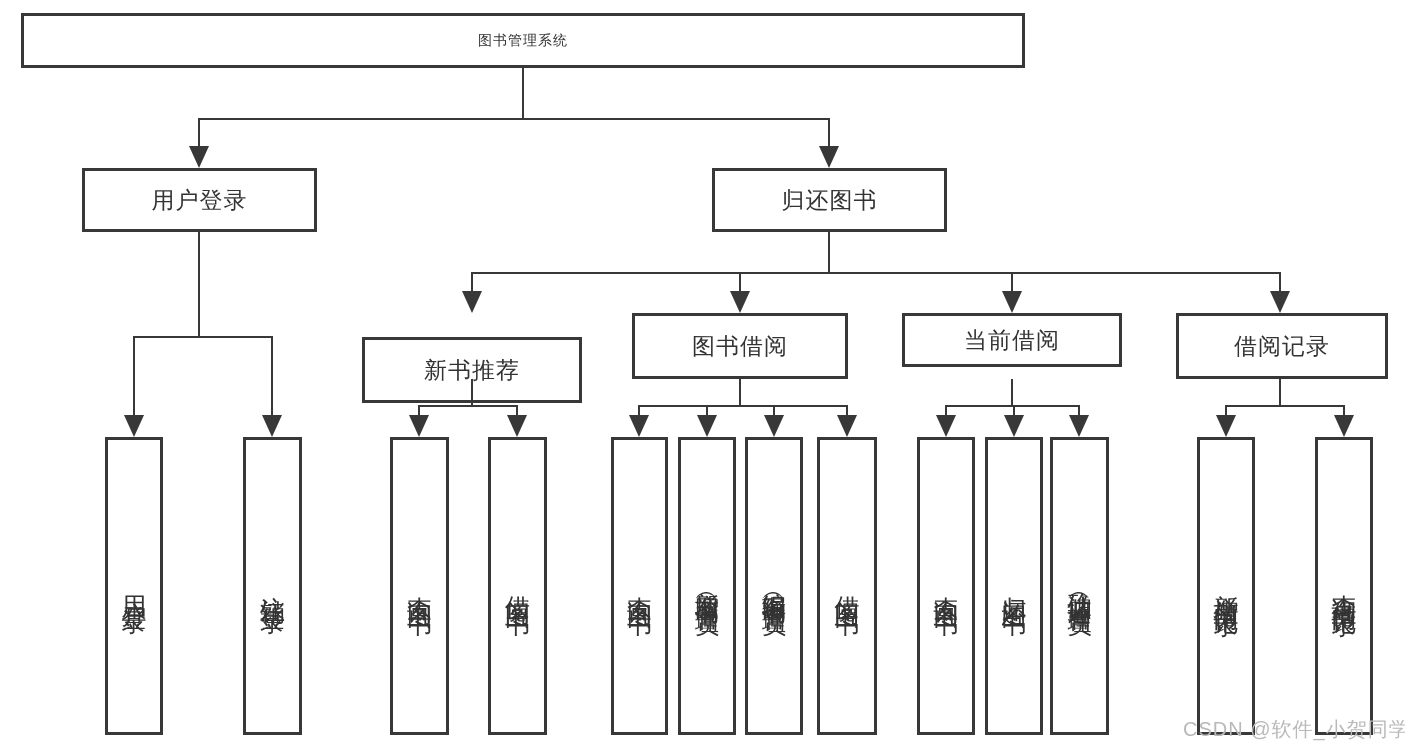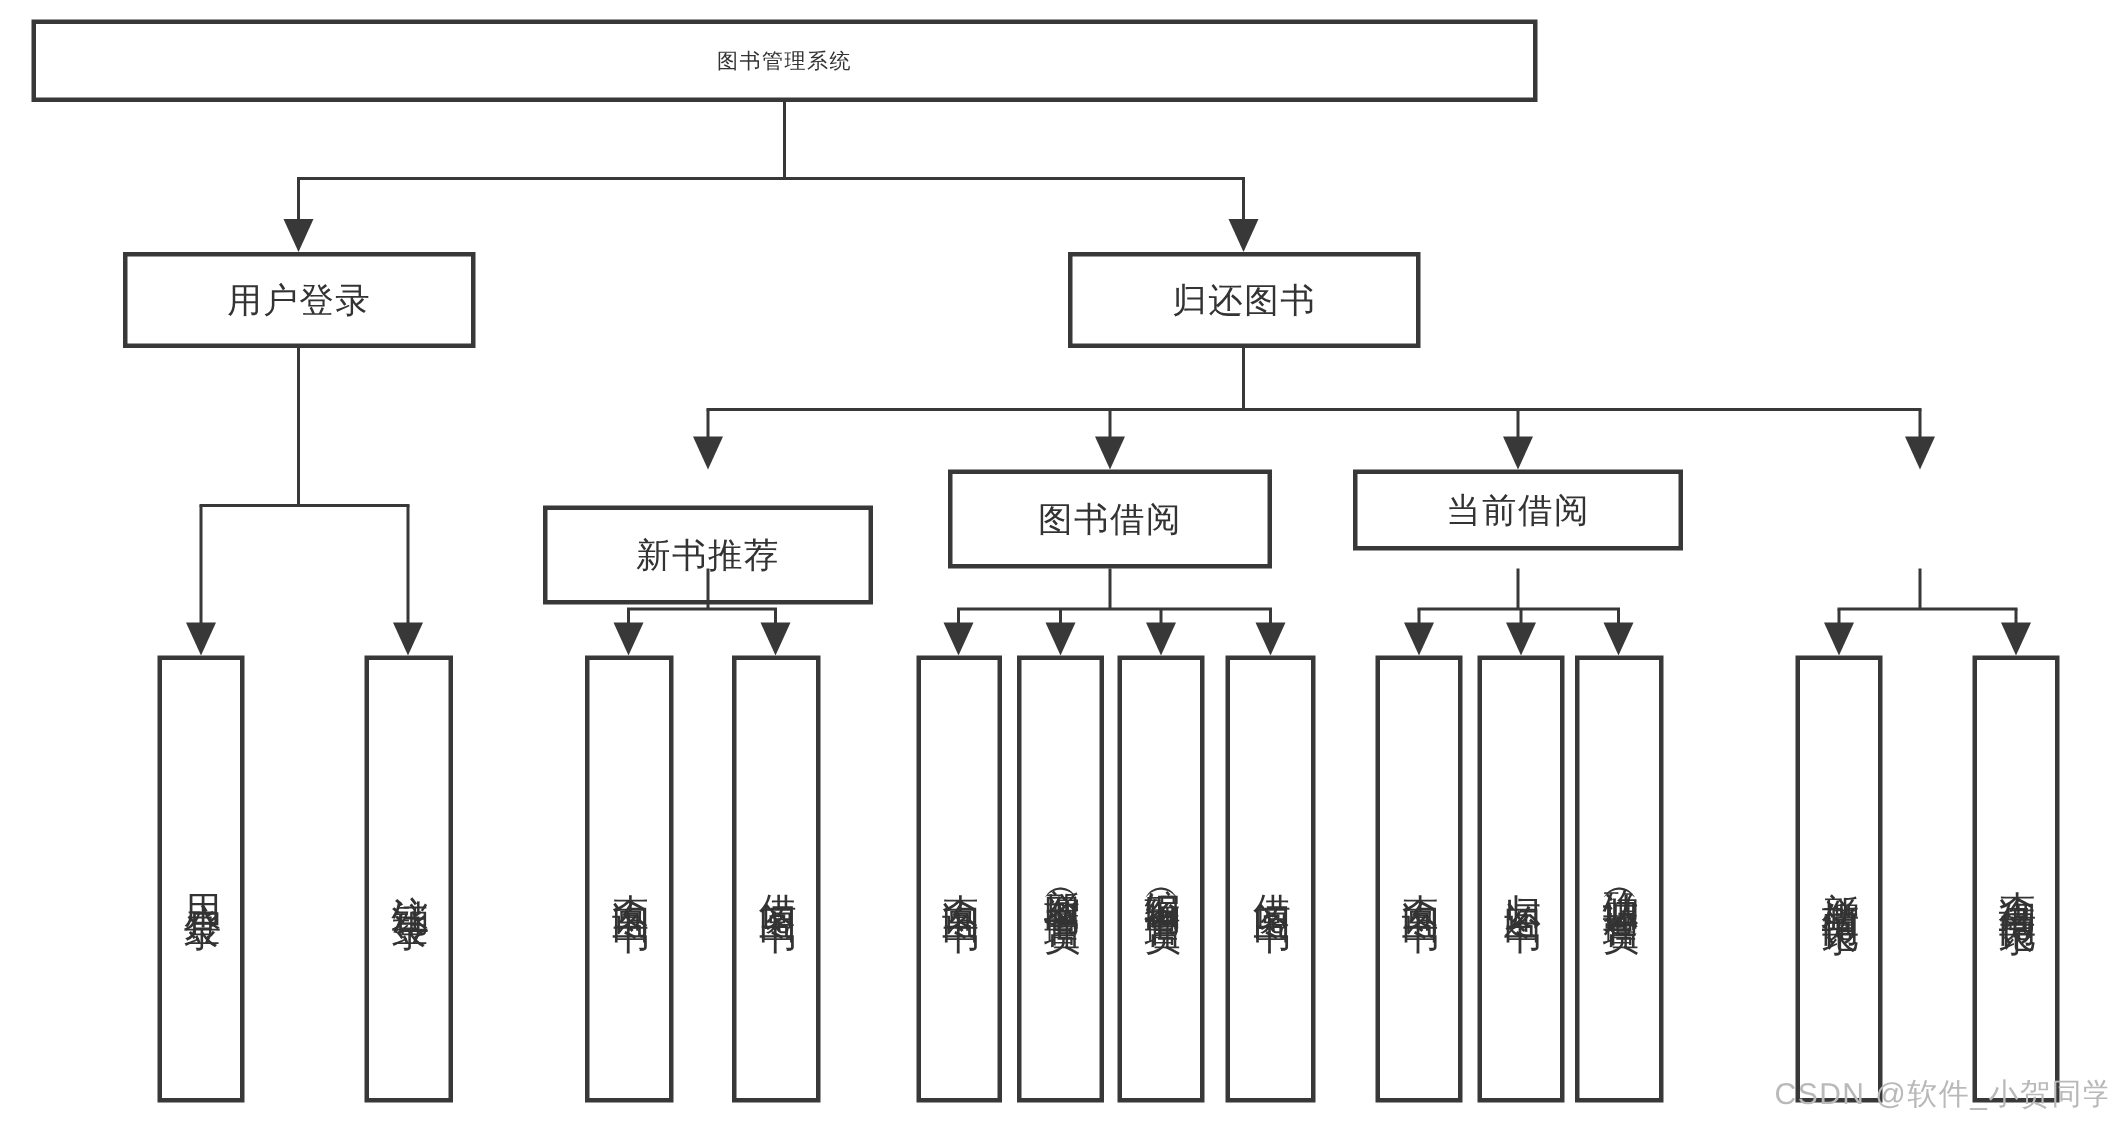--- a/index.html
+++ b/index.html
@@ -107,20 +107,21 @@
   <div class="vline" style="left:828px; top:232px; height:41px;"></div>
   <div class="hline" style="left:471px; top:272px; width:810px;"></div>
   <div class="arrow" style="left:462px; top:273px; height:40px;"></div>
   <div class="arrow" style="left:730px; top:273px; height:40px;"></div>
   <div class="arrow" style="left:1002px; top:273px; height:40px;"></div>
   <div class="arrow" style="left:1270px; top:273px; height:40px;"></div>
 
   <div class="node" style="left:362px; top:313px; width:220px; height:66px;margin-top:24px;">新书推荐</div>
   <div class="node" style="left:632px; top:313px; width:216px; height:66px;">图书借阅</div>
   <div class="node" style="left:902px; top:313px; width:220px; height:54px;">当前借阅</div>
+  <div class="node" style="left:1176px; top:313px; width:212px; height:66px;">借阅记录</div>
 
   <div class="vline" style="left:471px; top:379px; height:27px;"></div>
   <div class="hline" style="left:418px; top:405px; width:100px;"></div>
   <div class="arrow" style="left:409px; top:406px; height:31px;"></div>
   <div class="arrow" style="left:507px; top:406px; height:31px;"></div>
 
   <div class="vline" style="left:739px; top:379px; height:27px;"></div>
   <div class="hline" style="left:638px; top:405px; width:210px;"></div>
   <div class="arrow" style="left:629px; top:406px; height:31px;"></div>
   <div class="arrow" style="left:697px; top:406px; height:31px;"></div>

